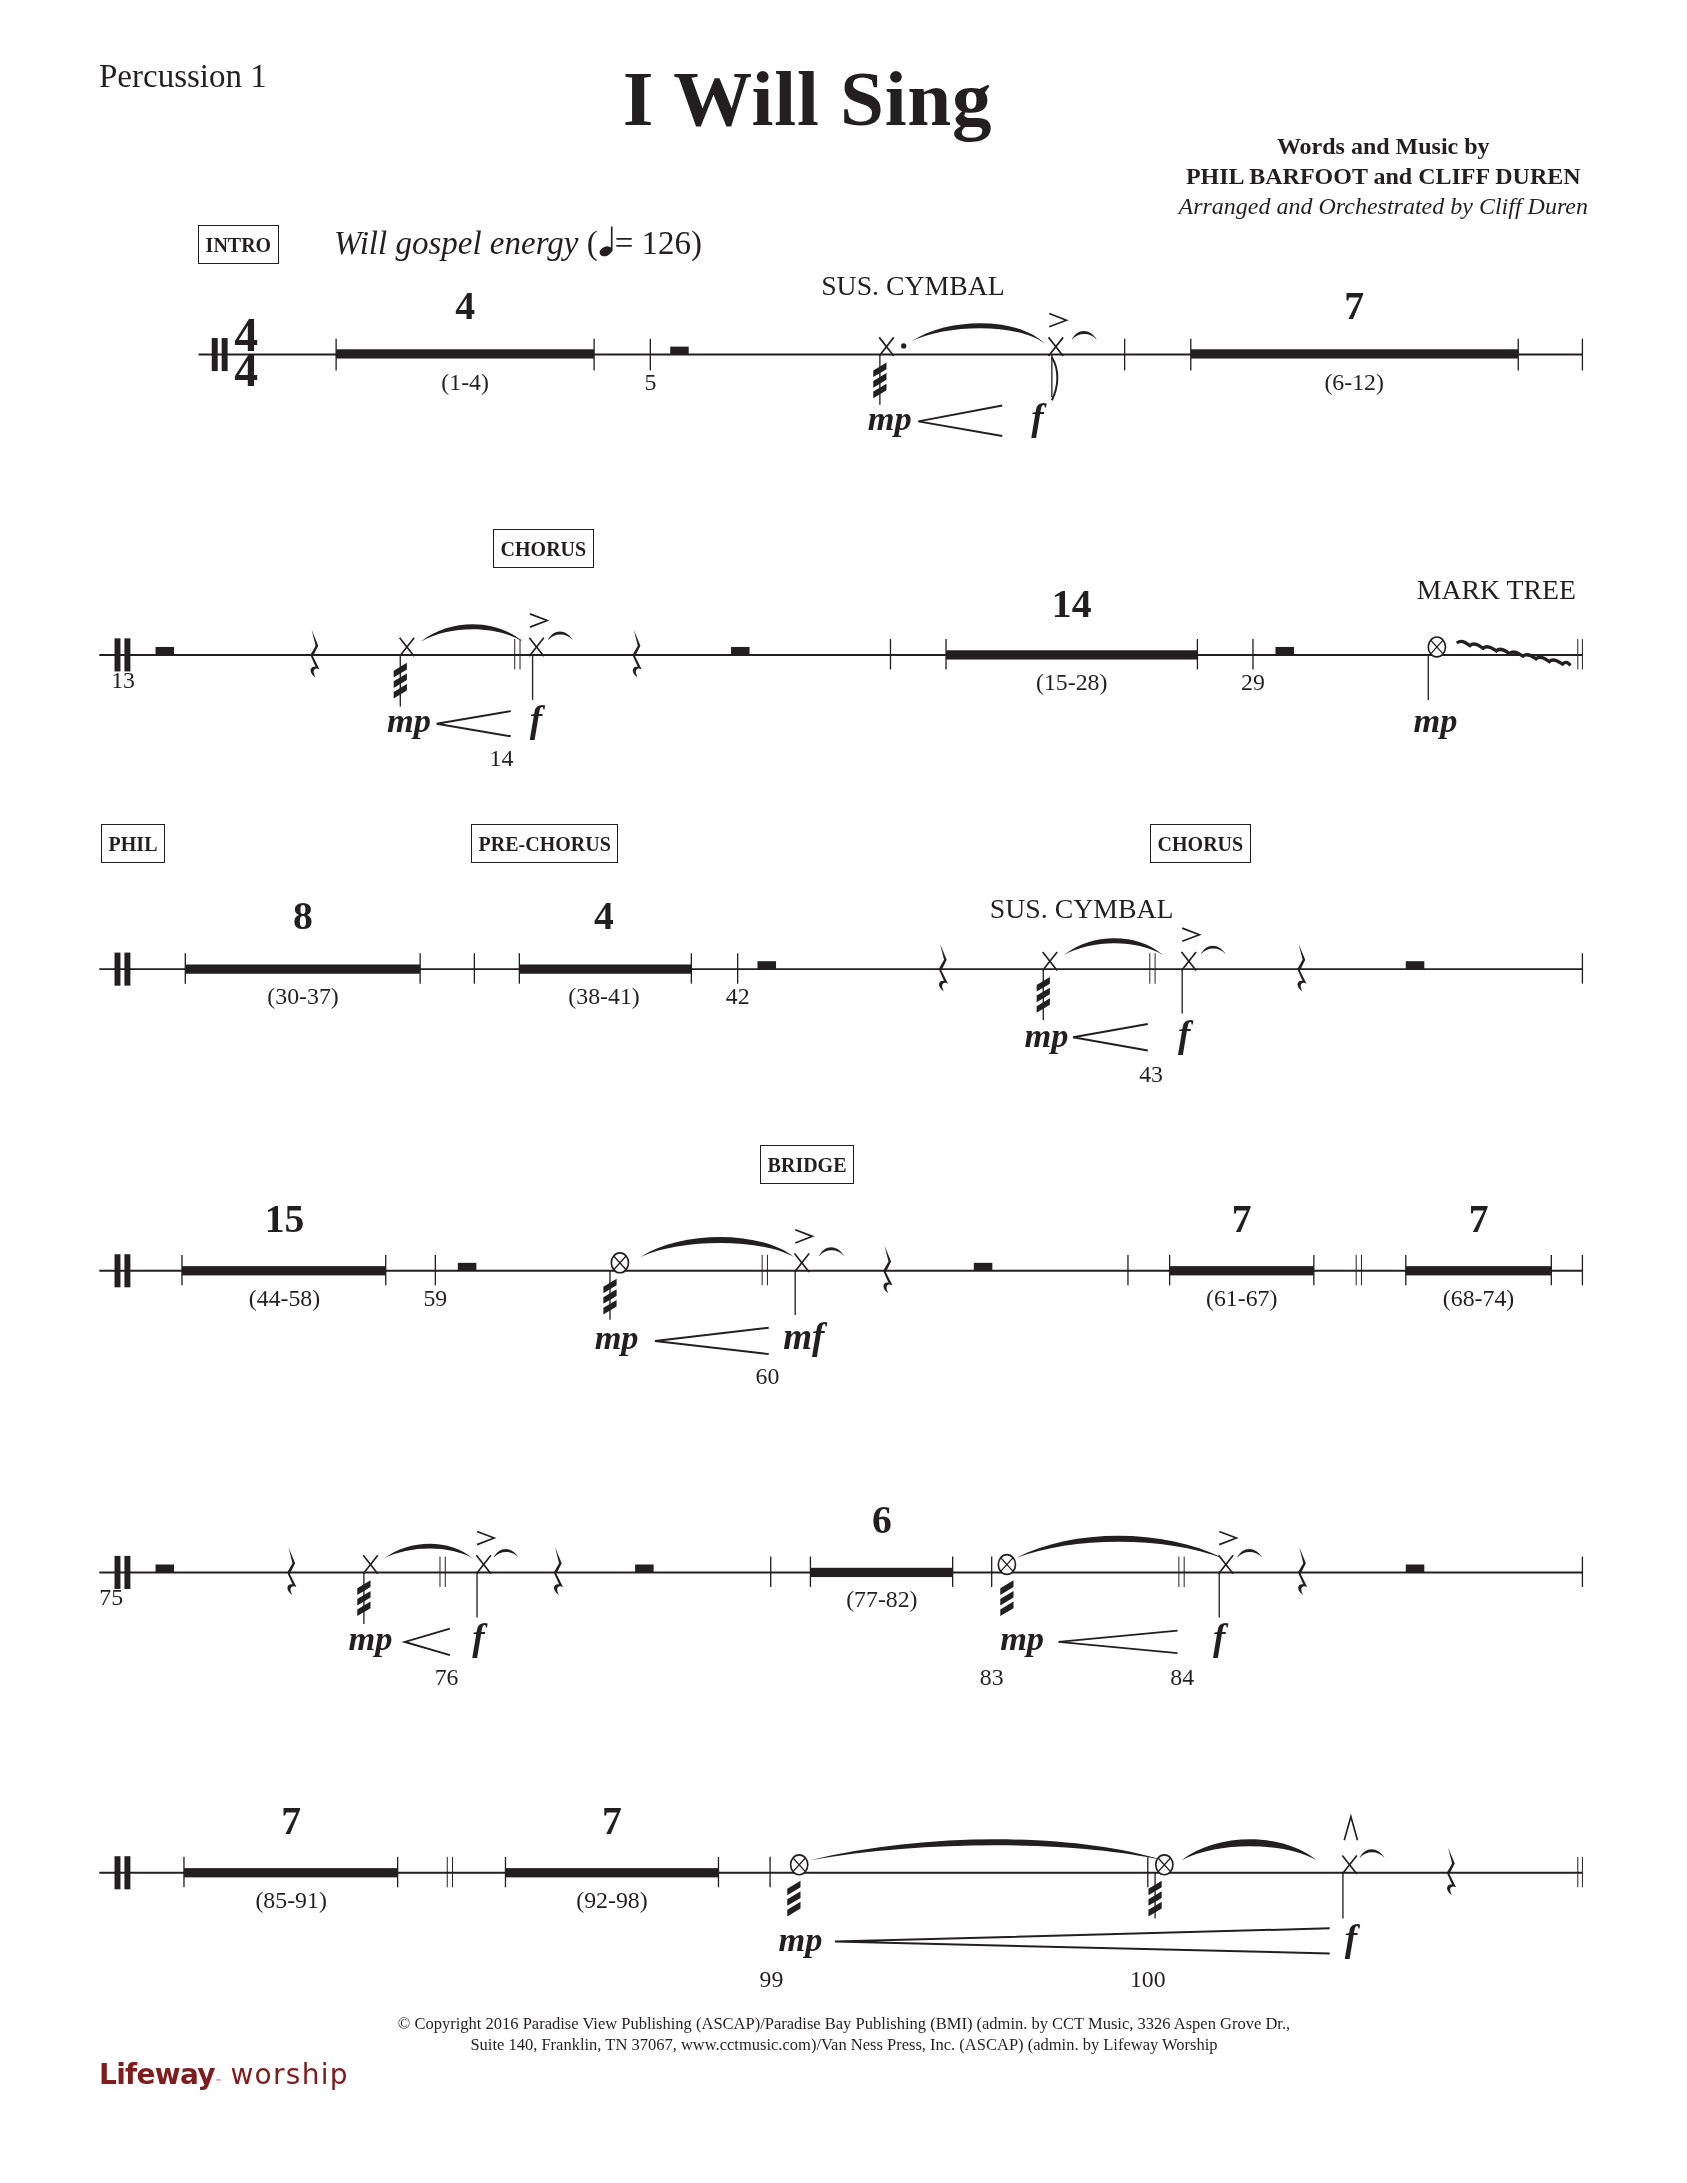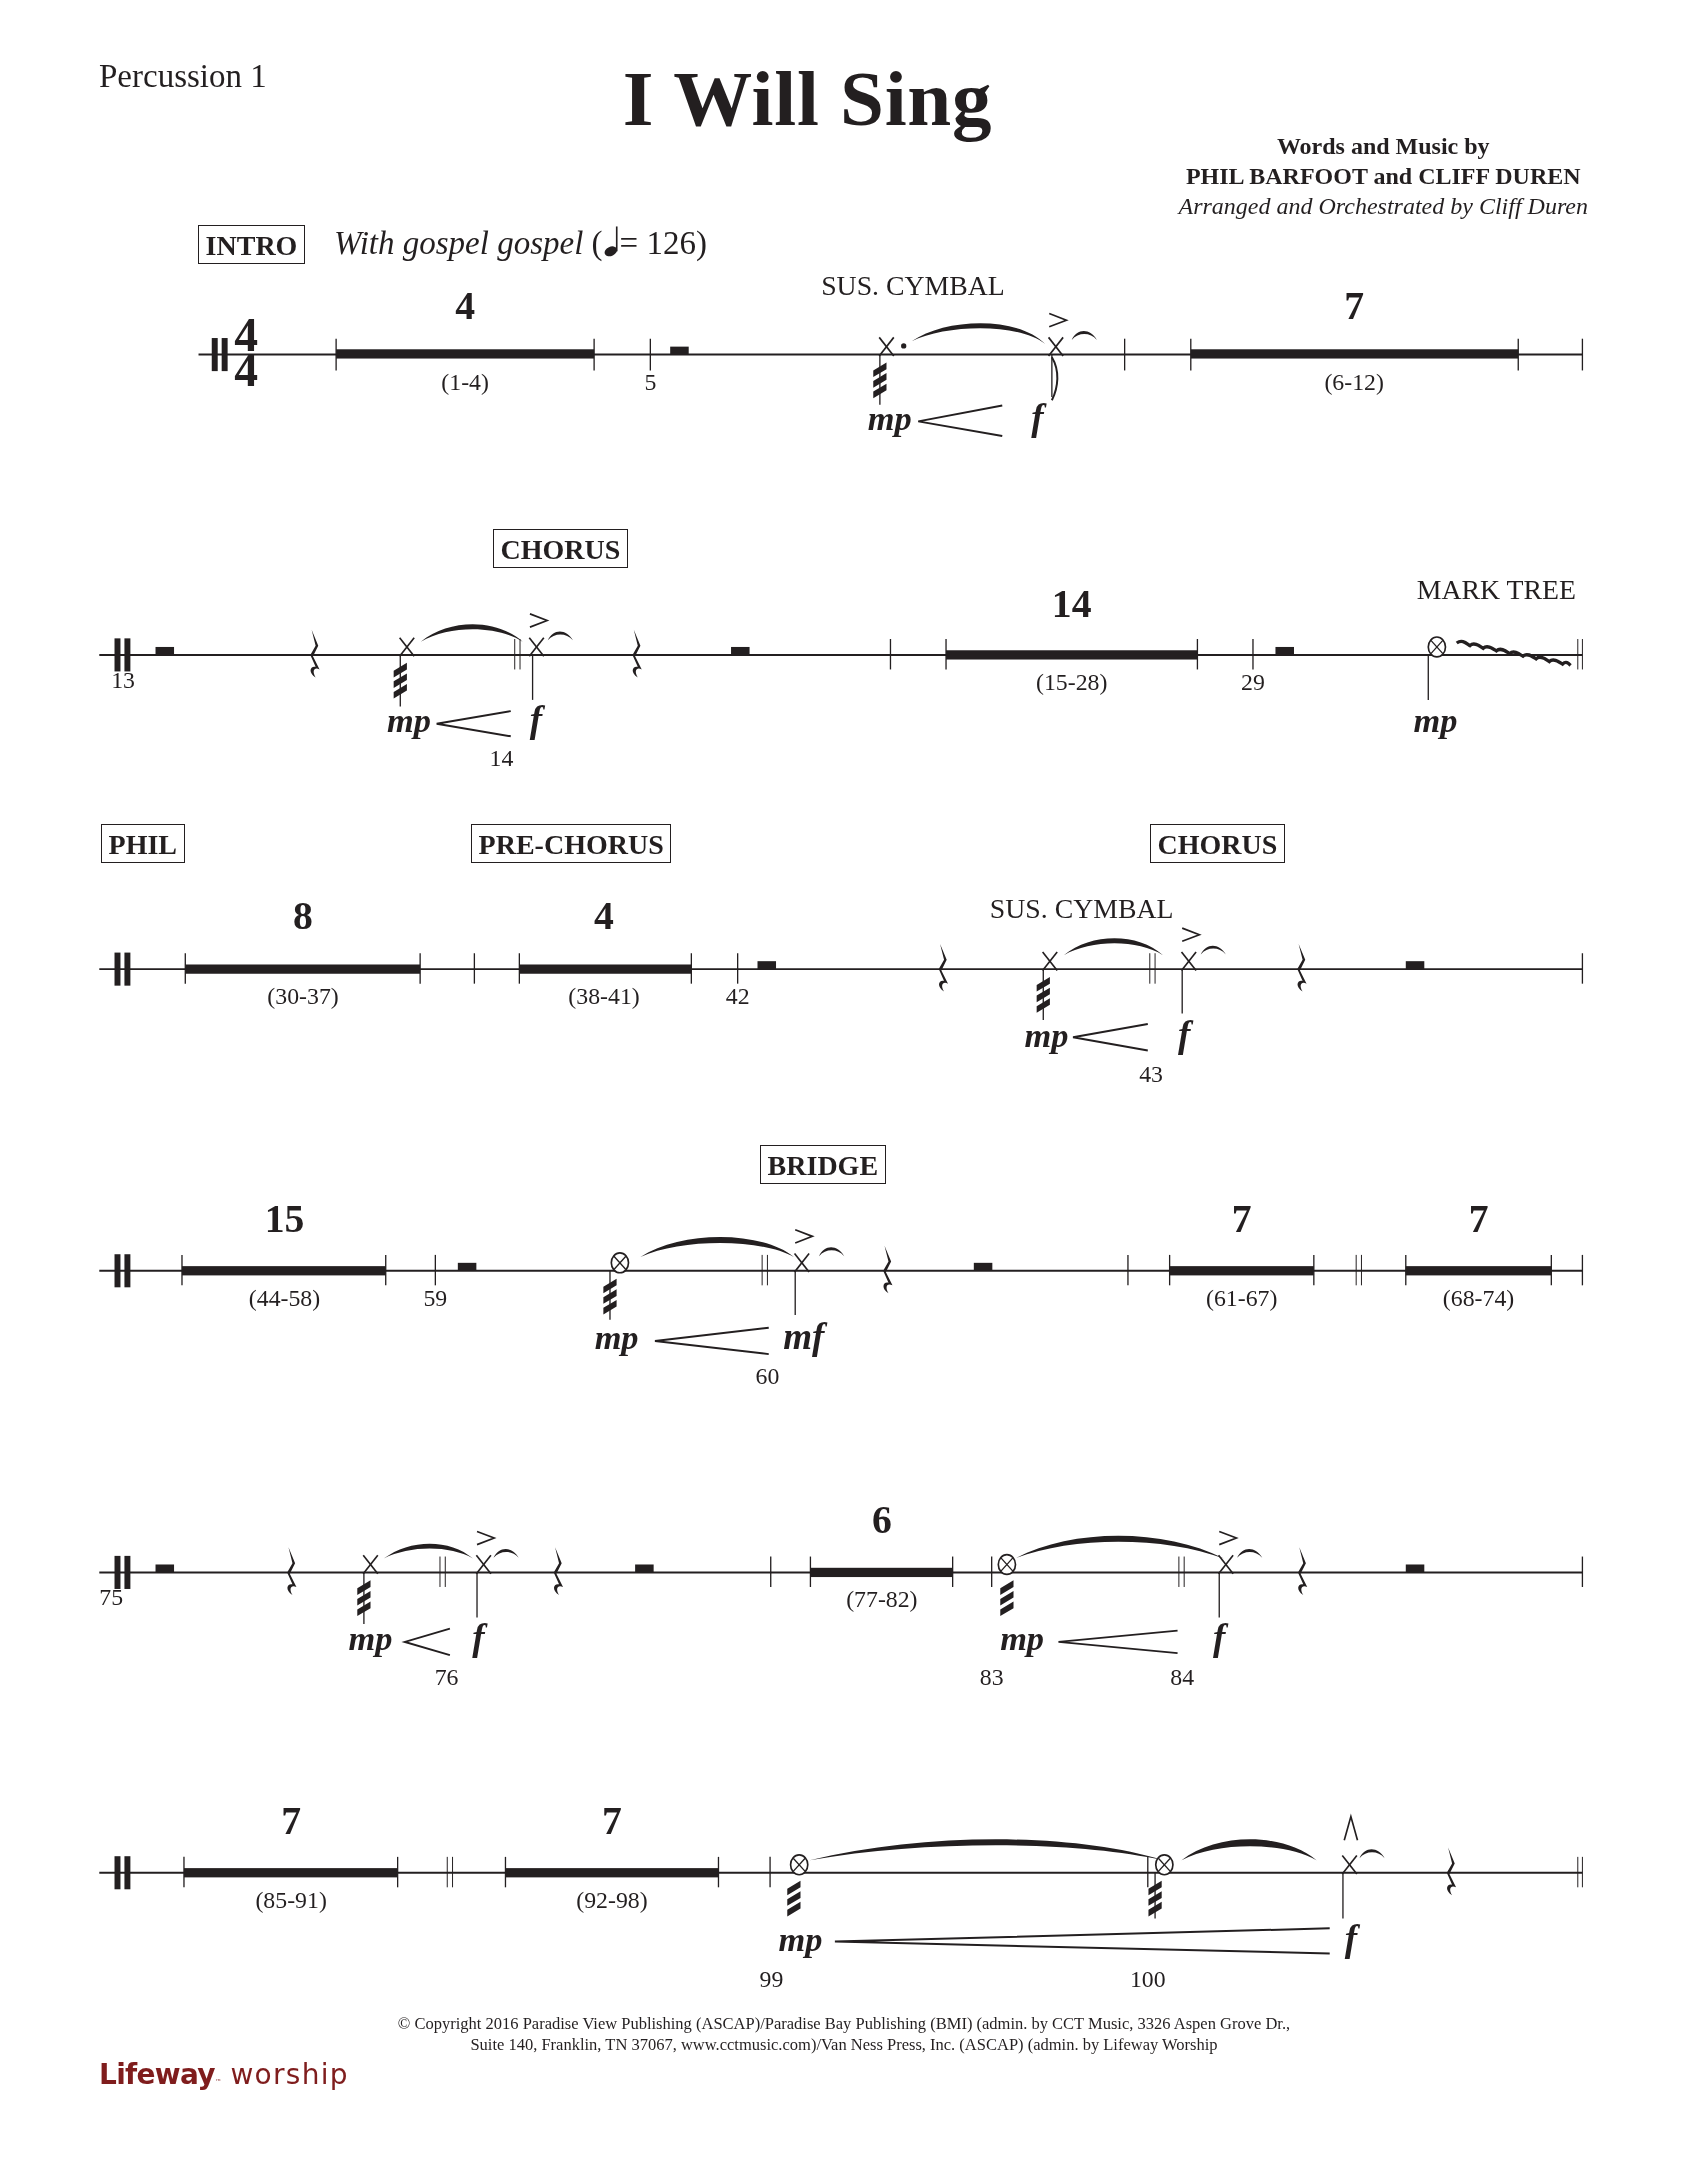--- a/index.html
+++ b/index.html
@@ -4,21 +4,21 @@
 <style>
   html, body { margin: 0; padding: 0; background: #ffffff; }
   body { width: 1687px; height: 2183px; position: relative; overflow: hidden;
          font-family: "Liberation Serif", "DejaVu Serif", serif; color: #231f20; }
   .abs { position: absolute; }
   .part-name { left: 99px; top: 58px; font-size: 33px; }
   .title { left: 0; width: 1615px; top: 54px; text-align: center; font-size: 79px; font-weight: bold; letter-spacing: 0.7px; }
   .credits { right: 99px; top: 131px; text-align: center; font-size: 24px; line-height: 30px; }
   .credits .b { font-weight: bold; }
   .credits .i { font-style: italic; }
-  .rehearsal { border: 1.7px solid #231f20; padding: 2.6px 6.6px 1.3px 6.6px; font-size: 28px; font-weight: bold; line-height: 33px; background: #fff; }
+  .rehearsal { border: 1.7px solid #231f20; padding: 2.6px 6.6px 1.3px 6.6px; font-size: 20px; font-weight: bold; line-height: 33px; background: #fff; }
   .tempo { font-size: 33px; font-style: italic; }
   .tempo .num { font-style: normal; }
   svg.score { position: absolute; left: 0; top: 0; width: 1687px; height: 2183px; }
   .sys-text { font-family: "Liberation Serif", "DejaVu Serif", serif; fill: #231f20; }
   .footer-copy { left: 298px; width: 1092px; top: 2013px; text-align: center; font-size: 16.5px; line-height: 21px; }
   .logo { left: 99px; top: 2058px; font-family: "DejaVu Sans", sans-serif; font-size: 28px; color: #7f1d1d; }
   .logo .lw { font-weight: bold; letter-spacing: -0.7px; }
   .logo .ws { letter-spacing: 1.3px; }
 </style>
 </head>
@@ -27,21 +27,21 @@
 <div class="abs part-name">Percussion 1</div>
 <div class="abs title">I Will Sing</div>
 <div class="abs credits">
   <div class="b">Words and Music by</div>
   <div class="b">PHIL BARFOOT and CLIFF DUREN</div>
   <div class="i">Arranged and Orchestrated by Cliff Duren</div>
 </div>
 
 <div class="abs rehearsal" style="left:198px; top:225px;">INTRO</div>
 <div class="abs tempo" style="left:334px; top:225px;">
-  <span>With gospel gospel</span>
+  <span>Will gospel energy</span>
   <span class="num">(</span><svg width="17" height="33" viewBox="0 0 26 50" style="vertical-align:-4px">
       <line x1="21" y1="2" x2="21" y2="40" stroke="#231f20" stroke-width="2.5"></line>
       <ellipse cx="12" cy="40" rx="10" ry="7" transform="rotate(-25 12 40)" fill="#231f20"></ellipse>
     </svg><span class="num">= 126)</span>
 </div>
 
 <div class="abs rehearsal" style="left:493px; top:529px;">CHORUS</div>
 <div class="abs rehearsal" style="left:101px; top:824px;">PHIL</div>
 <div class="abs rehearsal" style="left:471px; top:824px;">PRE-CHORUS</div>
 <div class="abs rehearsal" style="left:1150px; top:824px;">CHORUS</div>

